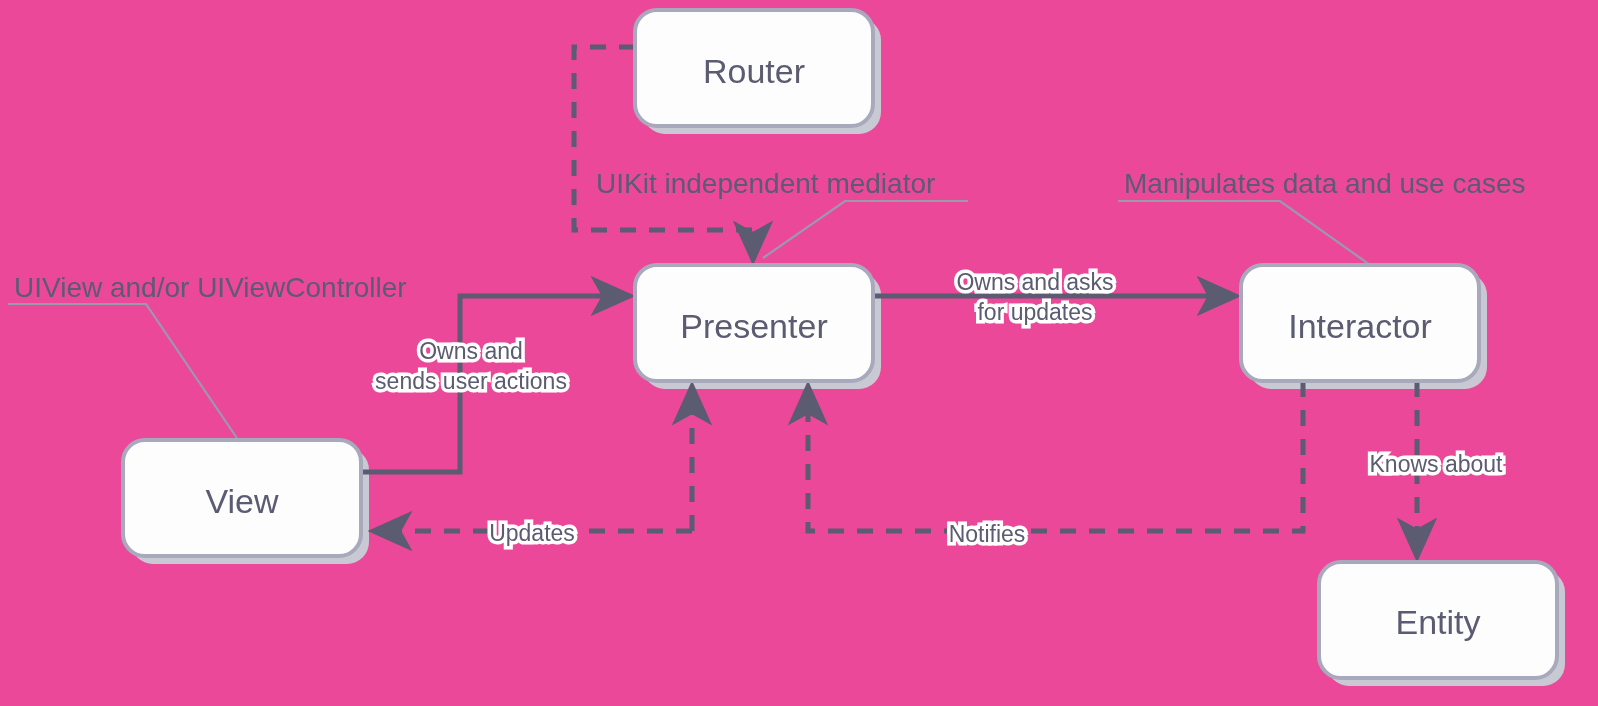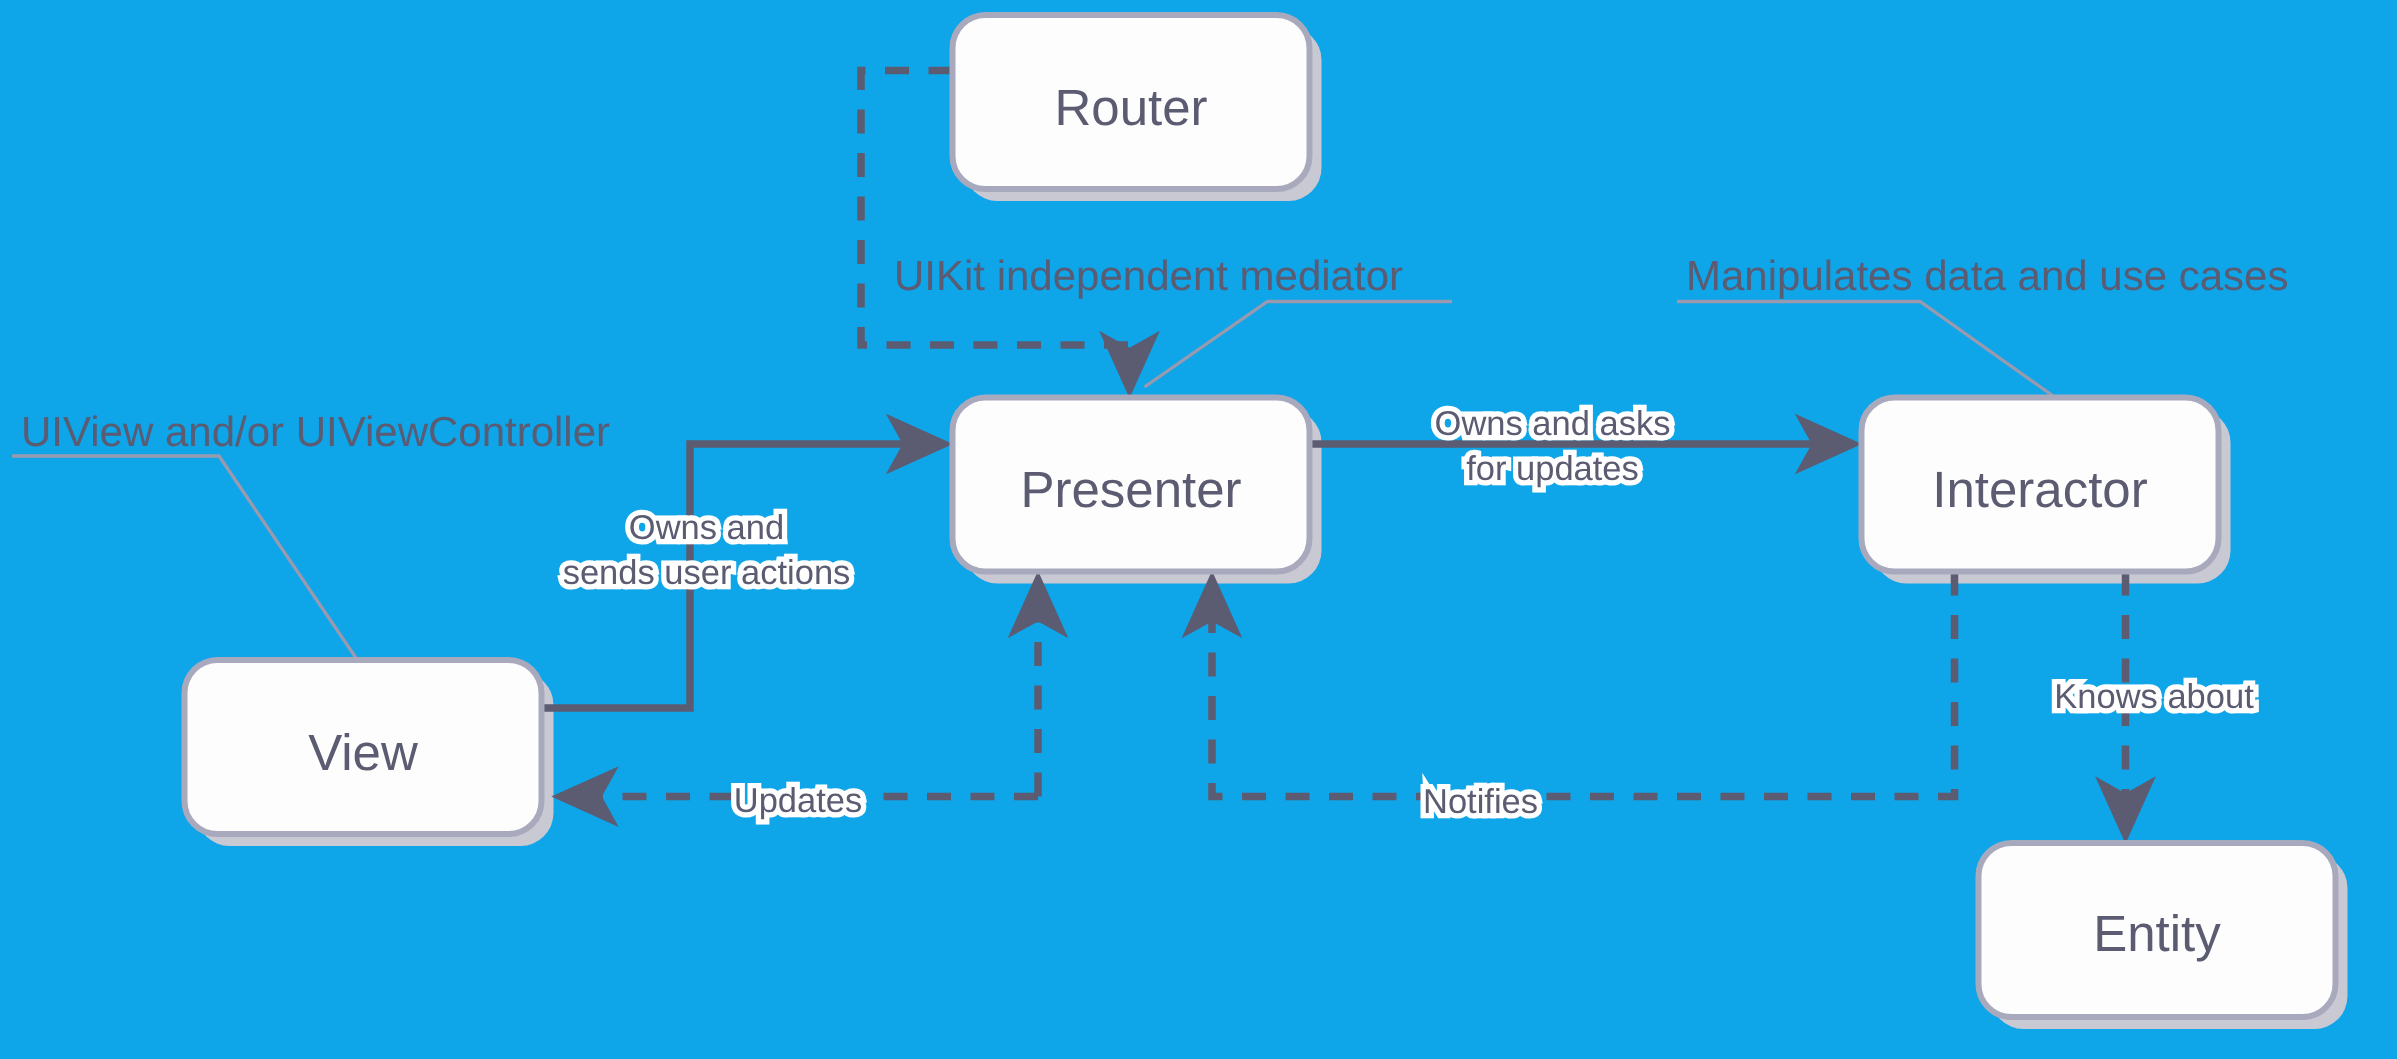--- a/index.html
+++ b/index.html
@@ -7,21 +7,21 @@
     padding: 0;
     background: #ffffff;
   }
   body {
     font-family: "Liberation Sans", sans-serif;
   }
   #canvas {
     position: relative;
     width: 1598px;
     height: 706px;
-    background: #0ea5e9;
+    background: #ec4899;
     overflow: hidden;
   }
   #diagram-svg {
     position: absolute;
     left: 0;
     top: 0;
     width: 1598px;
     height: 706px;
   }
   .node-label {

